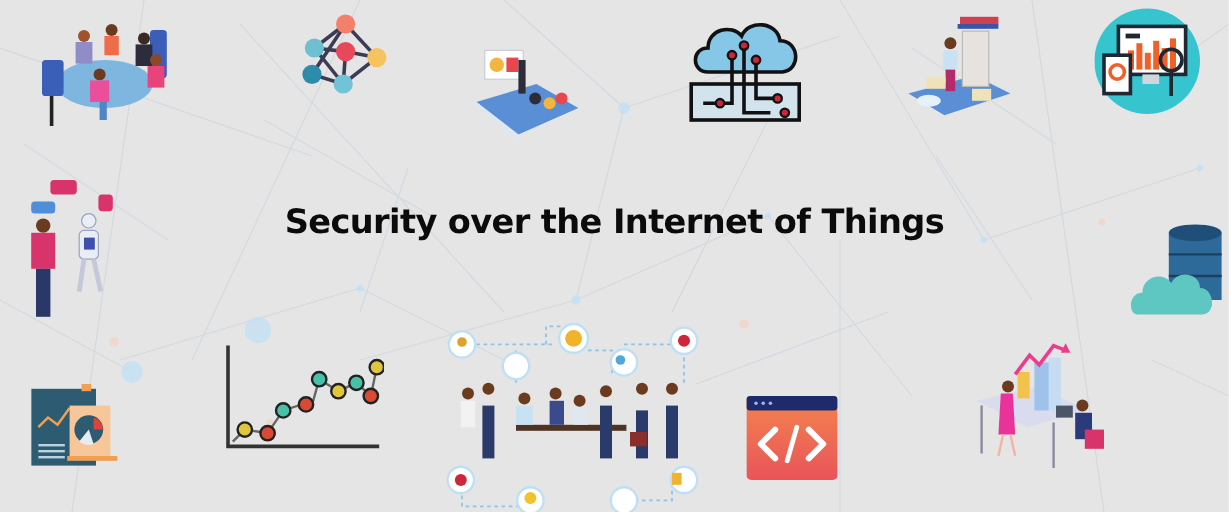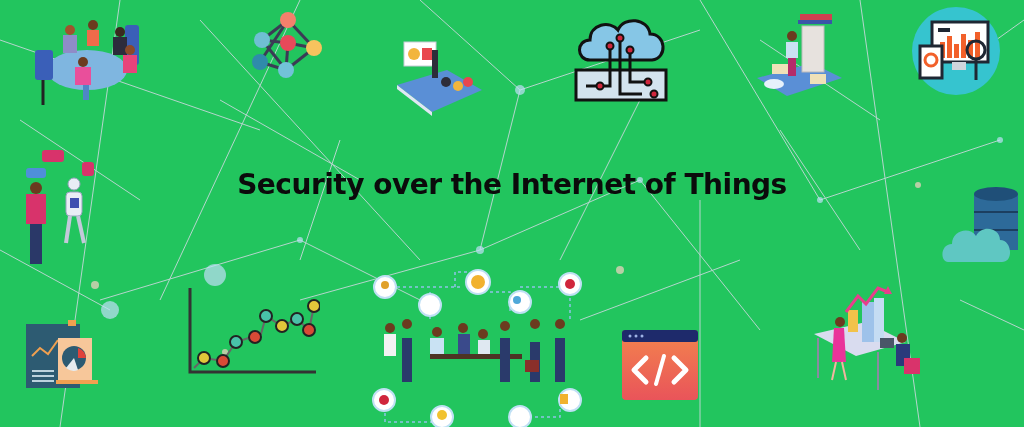--- a/index.html
+++ b/index.html
@@ -1,17 +1,17 @@
 <!DOCTYPE html>
 <html><head>
 <meta charset="utf-8">
 <style>
   html, body { margin: 0; padding: 0; }
   body { width: 1024px; height: 427px; overflow: hidden; background: #ffffff; font-family: "DejaVu Sans", sans-serif; }
-  .canvas { position: relative; width: 1024px; height: 427px; background: #22c55e; overflow: hidden; }
+  .canvas { position: relative; width: 1024px; height: 427px; background: #e5e5e5; overflow: hidden; }
   .bg-net { position: absolute; left: 0; top: 0; width: 1024px; height: 427px; }
   .ill { position: absolute; }
   .title {
     position: absolute; left: 0; top: 168px; width: 1024px; text-align: center;
     font-family: "DejaVu Sans", sans-serif; font-weight: 700; font-size: 28px;
     color: #0b0b0b; letter-spacing: -0.5px;
   }
 </style>
 </head>
 <body>

